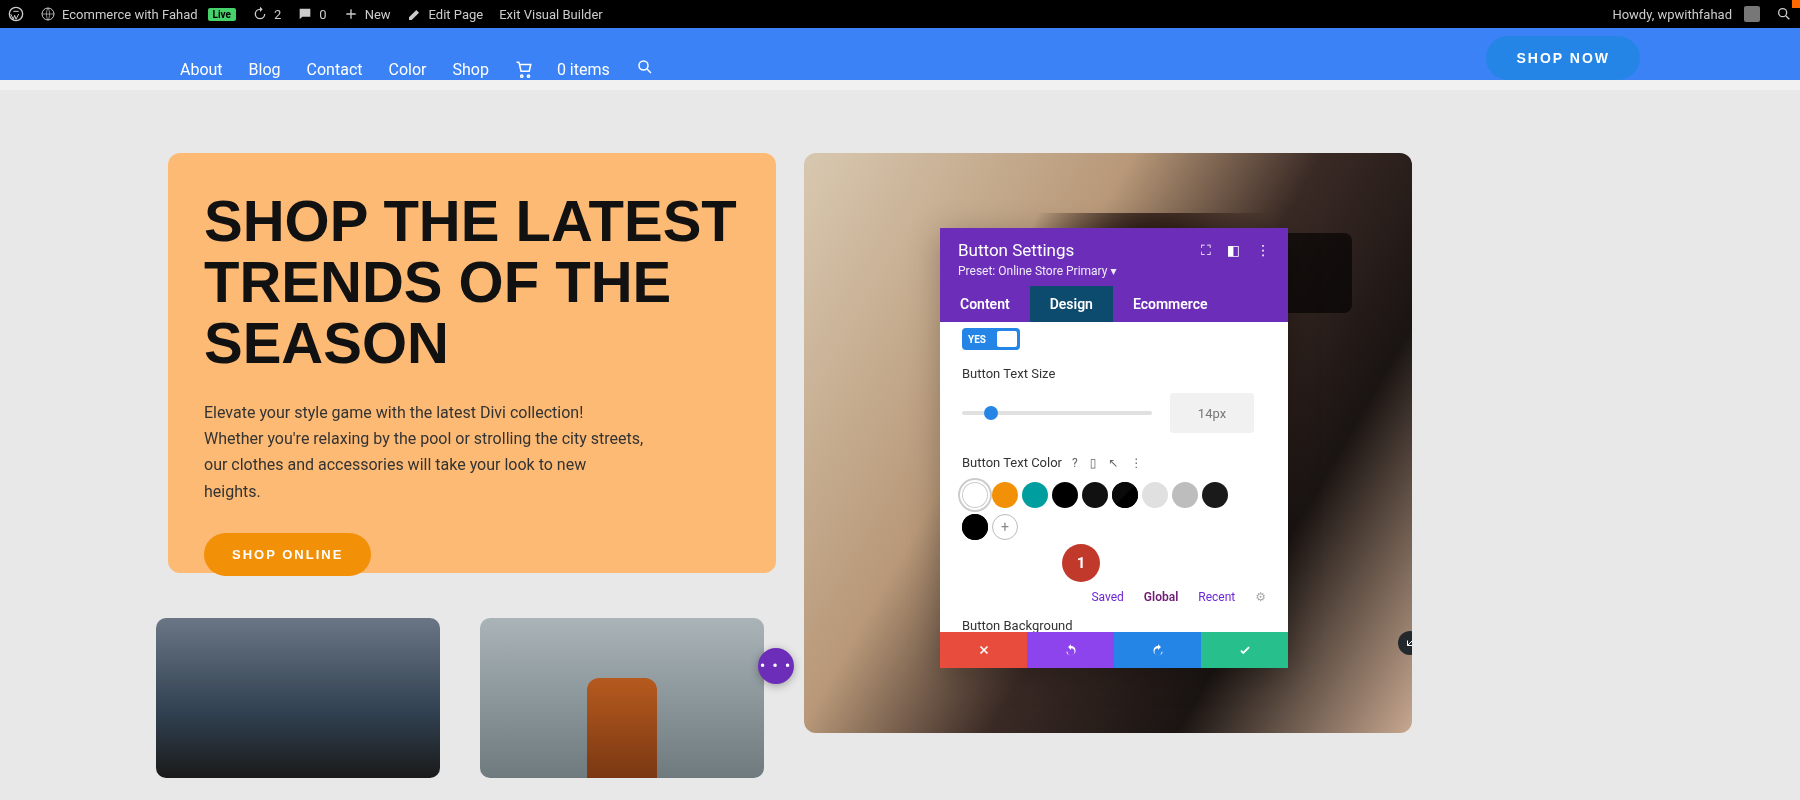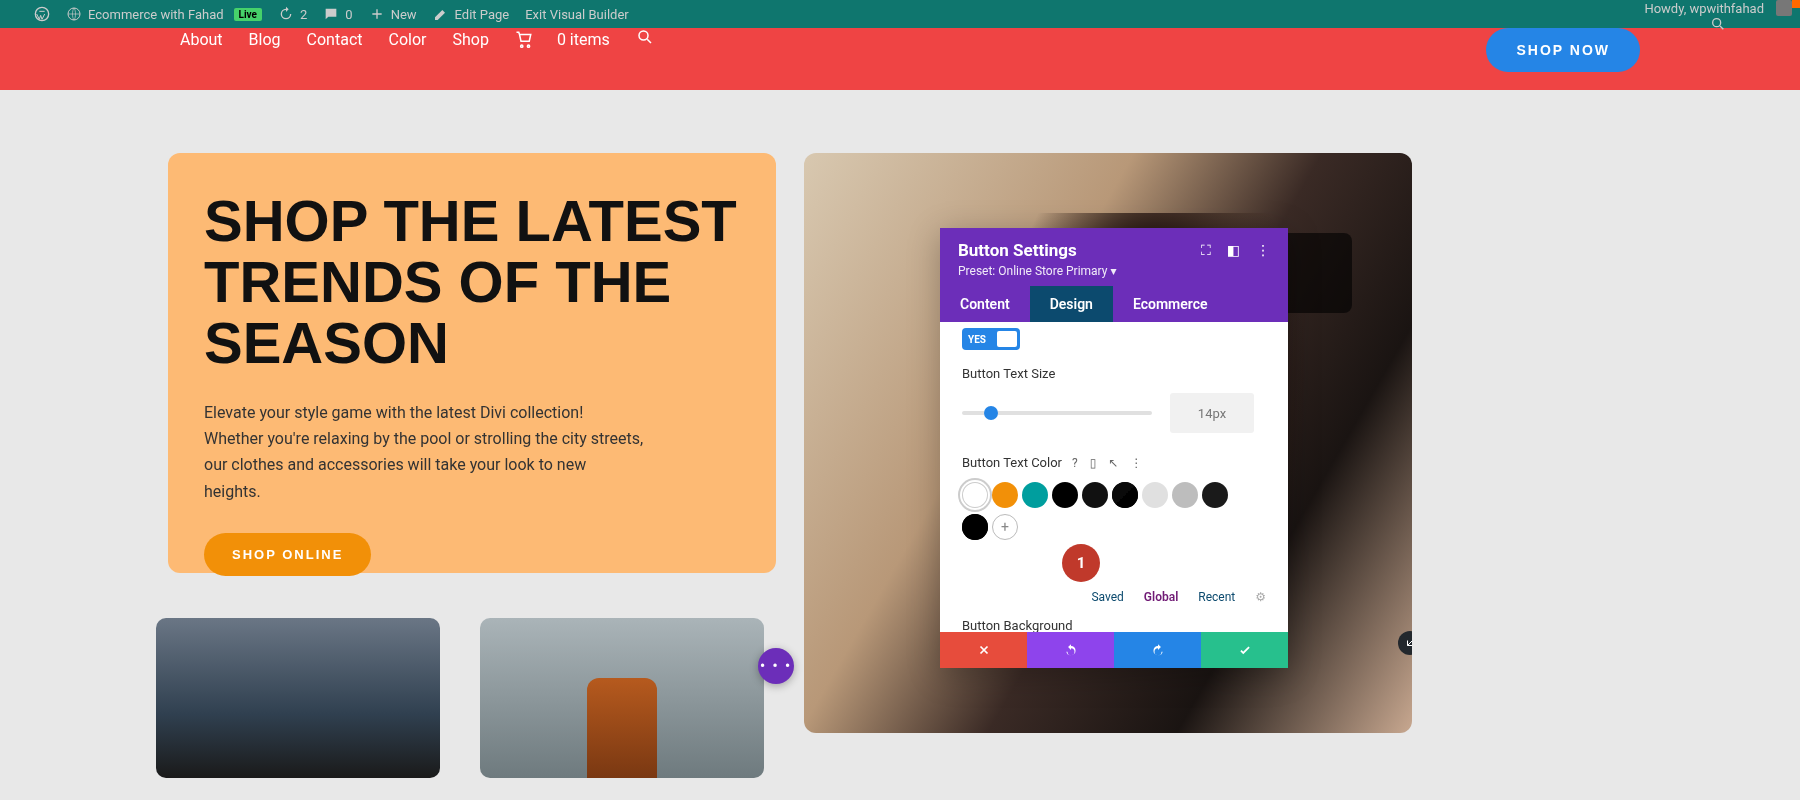--- a/index.html
+++ b/index.html
@@ -1,29 +1,29 @@
 <!DOCTYPE html>
 <html><head>
 <meta charset="utf-8">
 <style>
   * { box-sizing: border-box; margin: 0; padding: 0; }
   html, body { width: 1560px; height: 697px; font-family: -apple-system, BlinkMacSystemFont, "Segoe UI", Roboto, sans-serif; background: #f1f1f1; overflow: hidden; }
   
   
-  .wp-admin-bar { position: absolute; top:0; left:0; right:0; height:28px; background:#0f766e; color:#ccc; display:flex; align-items:center; font-size:13px; z-index:100;padding-left:26px; }
+  .wp-admin-bar { position: absolute; top:0; left:0; right:0; height:28px; background:#000000; color:#ccc; display:flex; align-items:center; font-size:13px; z-index:100; }
   .wp-admin-bar .left, .wp-admin-bar .right { display:flex; align-items:center; height:100%; }
-  .wp-admin-bar .right { margin-left:auto;flex-direction:column; }
+  .wp-admin-bar .right { margin-left:auto; }
   .wp-admin-bar .item { display:flex; align-items:center; padding:0 8px; height:100%; gap:6px; cursor:pointer; }
   .wp-admin-bar .live-badge { background:#46d26a; color:#000; font-size:10px; padding:1px 5px; border-radius:2px; font-weight:bold; margin-left:4px; }
   .wp-admin-bar svg { width:16px; height:16px; fill:#ccc; }
   .wp-admin-bar .avatar { width:16px; height:16px; background:#777; border-radius:2px; margin-left:6px; }
   .top-orange { position:absolute; top:0; right:0; width:8px; height:8px; background:#ff6900; z-index:101; }
 
   
-  .site-header { position:absolute; top:28px; left:0; right:0; height:62px; background:#ef4444; display:flex; align-items:flex-start; padding:0 160px; }
+  .site-header { position:absolute; top:28px; left:0; right:0; height:52px; background:#3b82f6; display:flex; align-items:flex-end; padding:0 160px; }
   .nav-menu { display:flex; gap:26px; align-items:center; margin-left:20px; }
   .nav-menu a { color:#fff; text-decoration:none; font-size:16px; }
   .nav-menu .cart-group { display:flex; align-items:center; gap:24px; }
   .nav-menu svg { width:18px; height:18px; fill:#fff; }
   .shop-now { margin-left:auto; background:#2585e6; color:#fff; padding:14px 30px; border-radius:999px; font-weight:700; letter-spacing:2px; font-size:14px; border:none; cursor:pointer; }
 
   
   .page-body { position:absolute; top:90px; left:0; right:0; bottom:0; background:#e8e8e8; overflow:hidden; }
   .hero-text-card { position:absolute; top:63px; left:168px; width:608px; height:420px; background:#fdba74; border-radius:12px; padding:38px 36px; }
   .hero-text-card h1 { font-family: Impact, 'Arial Black', sans-serif; font-size:58px; line-height:1.05; letter-spacing:0px; font-weight:700; color:#111; }
@@ -41,21 +41,21 @@
   .small-card.c1 { left:156px; background:linear-gradient(180deg,#6a7685 0% ,#304050 60%, #1a1a1a 100%);}
   .small-card.c2 { left:480px; background:linear-gradient(180deg,#aab4b8 0%, #6e7a7e 100%); display:flex; align-items:flex-end; justify-content:center;}
   .small-card.c2::after{content:"";position:absolute;bottom:0;left:50%;transform:translateX(-50%);width:70px;height:100px;background:linear-gradient(#b65a1e,#7a3812);border-radius:12px 12px 0 0;}
 
   .fab { position:absolute; top:558px; left:758px; width:36px; height:36px; background:#6c2eb9; border-radius:50%; display:flex; align-items:center; justify-content:center; color:#fff; font-weight:bold; letter-spacing:2px; font-size:14px; cursor:pointer; box-shadow:0 2px 8px rgba(0,0,0,.3);}
 
   
   .settings { position:absolute; top:138px; left:940px; width:348px; background:#fff; box-shadow:0 6px 30px rgba(0,0,0,.25); z-index:50; }
   .settings-header { background:#6c2eb9; color:#fff; padding:12px 18px 8px; }
   .settings-header .row1 { display:flex; align-items:center; }
-  .settings-header h3 { font-size:17px; font-weight:700; }
+  .settings-header h3 { font-size:17px; font-weight:400; }
   .settings-header .hdr-icons { margin-left:auto; display:flex; gap:16px; }
   .settings-header .hdr-icons span { cursor:pointer; font-size:14px; }
   .settings-header .preset { font-size:12px; opacity:.9; margin-top:4px; cursor:pointer; }
   .settings-tabs { display:flex; background:#6c2eb9; }
   .settings-tabs .tab { flex:0 0 auto; padding:10px 20px; color:#fff; font-size:14px; font-weight:600; cursor:pointer; }
   .settings-tabs .tab.active { background:#0c4a6e; }
   
   .settings-body { padding:12px 22px 6px 22px; position:relative; max-height:310px; overflow:hidden; }
   .yes-toggle { background:#2585e6; width:58px; height:22px; border-radius:4px; display:flex; align-items:center; color:#fff; font-size:10px; font-weight:700; padding-left:6px; margin-bottom:16px; margin-top:-6px; position:relative;}
   .yes-toggle::after{content:"";position:absolute;right:3px;top:3px;width:20px;height:16px;background:#fff;border-radius:2px;}
@@ -66,21 +66,21 @@
   .slider .thumb { position:absolute; left:22px; top:-5px; width:14px; height:14px; background:#2585e6; border-radius:50%;}
   .size-box { width:84px; height:40px; background:#f1f1f1; border-radius:3px; display:flex; align-items:center; justify-content:center; font-size:13px; color:#777;}
   
   .swatch-row { display:flex; flex-wrap:wrap; gap:4px; margin-top:4px; align-items:center;}
   .swatch { width:26px; height:26px; border-radius:50%; cursor:pointer; position:relative; }
   .swatch.selected { box-shadow:0 0 0 2px #fff, 0 0 0 4px #ccc; }
   .swatch.half::after{content:"";position:absolute;inset:0;border-radius:50%;background:linear-gradient(135deg,currentColor 50%, #000 50%);}
   .swatch.add{ border:1px solid #bbb; display:flex; align-items:center; justify-content:center; color:#888; background:#fff; font-size:14px;}
   .red-dot { width:38px; height:38px; background:#c0392b; border-radius:50%; color:#fff; display:flex; align-items:center; justify-content:center; font-weight:bold; font-size:15px; position:relative; left:100px; margin-top:4px;}
   .color-tabs { display:flex; gap:20px; font-size:12px; margin-top:8px; justify-content:flex-end; align-items:center;}
-  .color-tabs span{color:#0c4a6e; cursor:pointer;}
+  .color-tabs span{color:#6d28d9; cursor:pointer;}
   .color-tabs span.active{color:#701a75; font-weight:600;}
   .color-tabs .gear{color:#aaa; font-size:12px;}
 
   .bg-label{font-size:13px;color:#333;margin-top:14px;margin-bottom:10px;}
   .bg-type-row{display:flex;width:290px;height:34px;border:1px solid #e0e0e0;border-radius:4px;overflow:hidden;}
 
   .settings-footer{ display:flex; height:36px;}
   .settings-footer .btn{ flex:1; display:flex; align-items:center; justify-content:center; cursor:pointer; color:#fff;}
   .settings-footer .btn svg{width:14px;height:14px;fill:#fff;}
   .btn-cancel{background:#e74c3c;}

